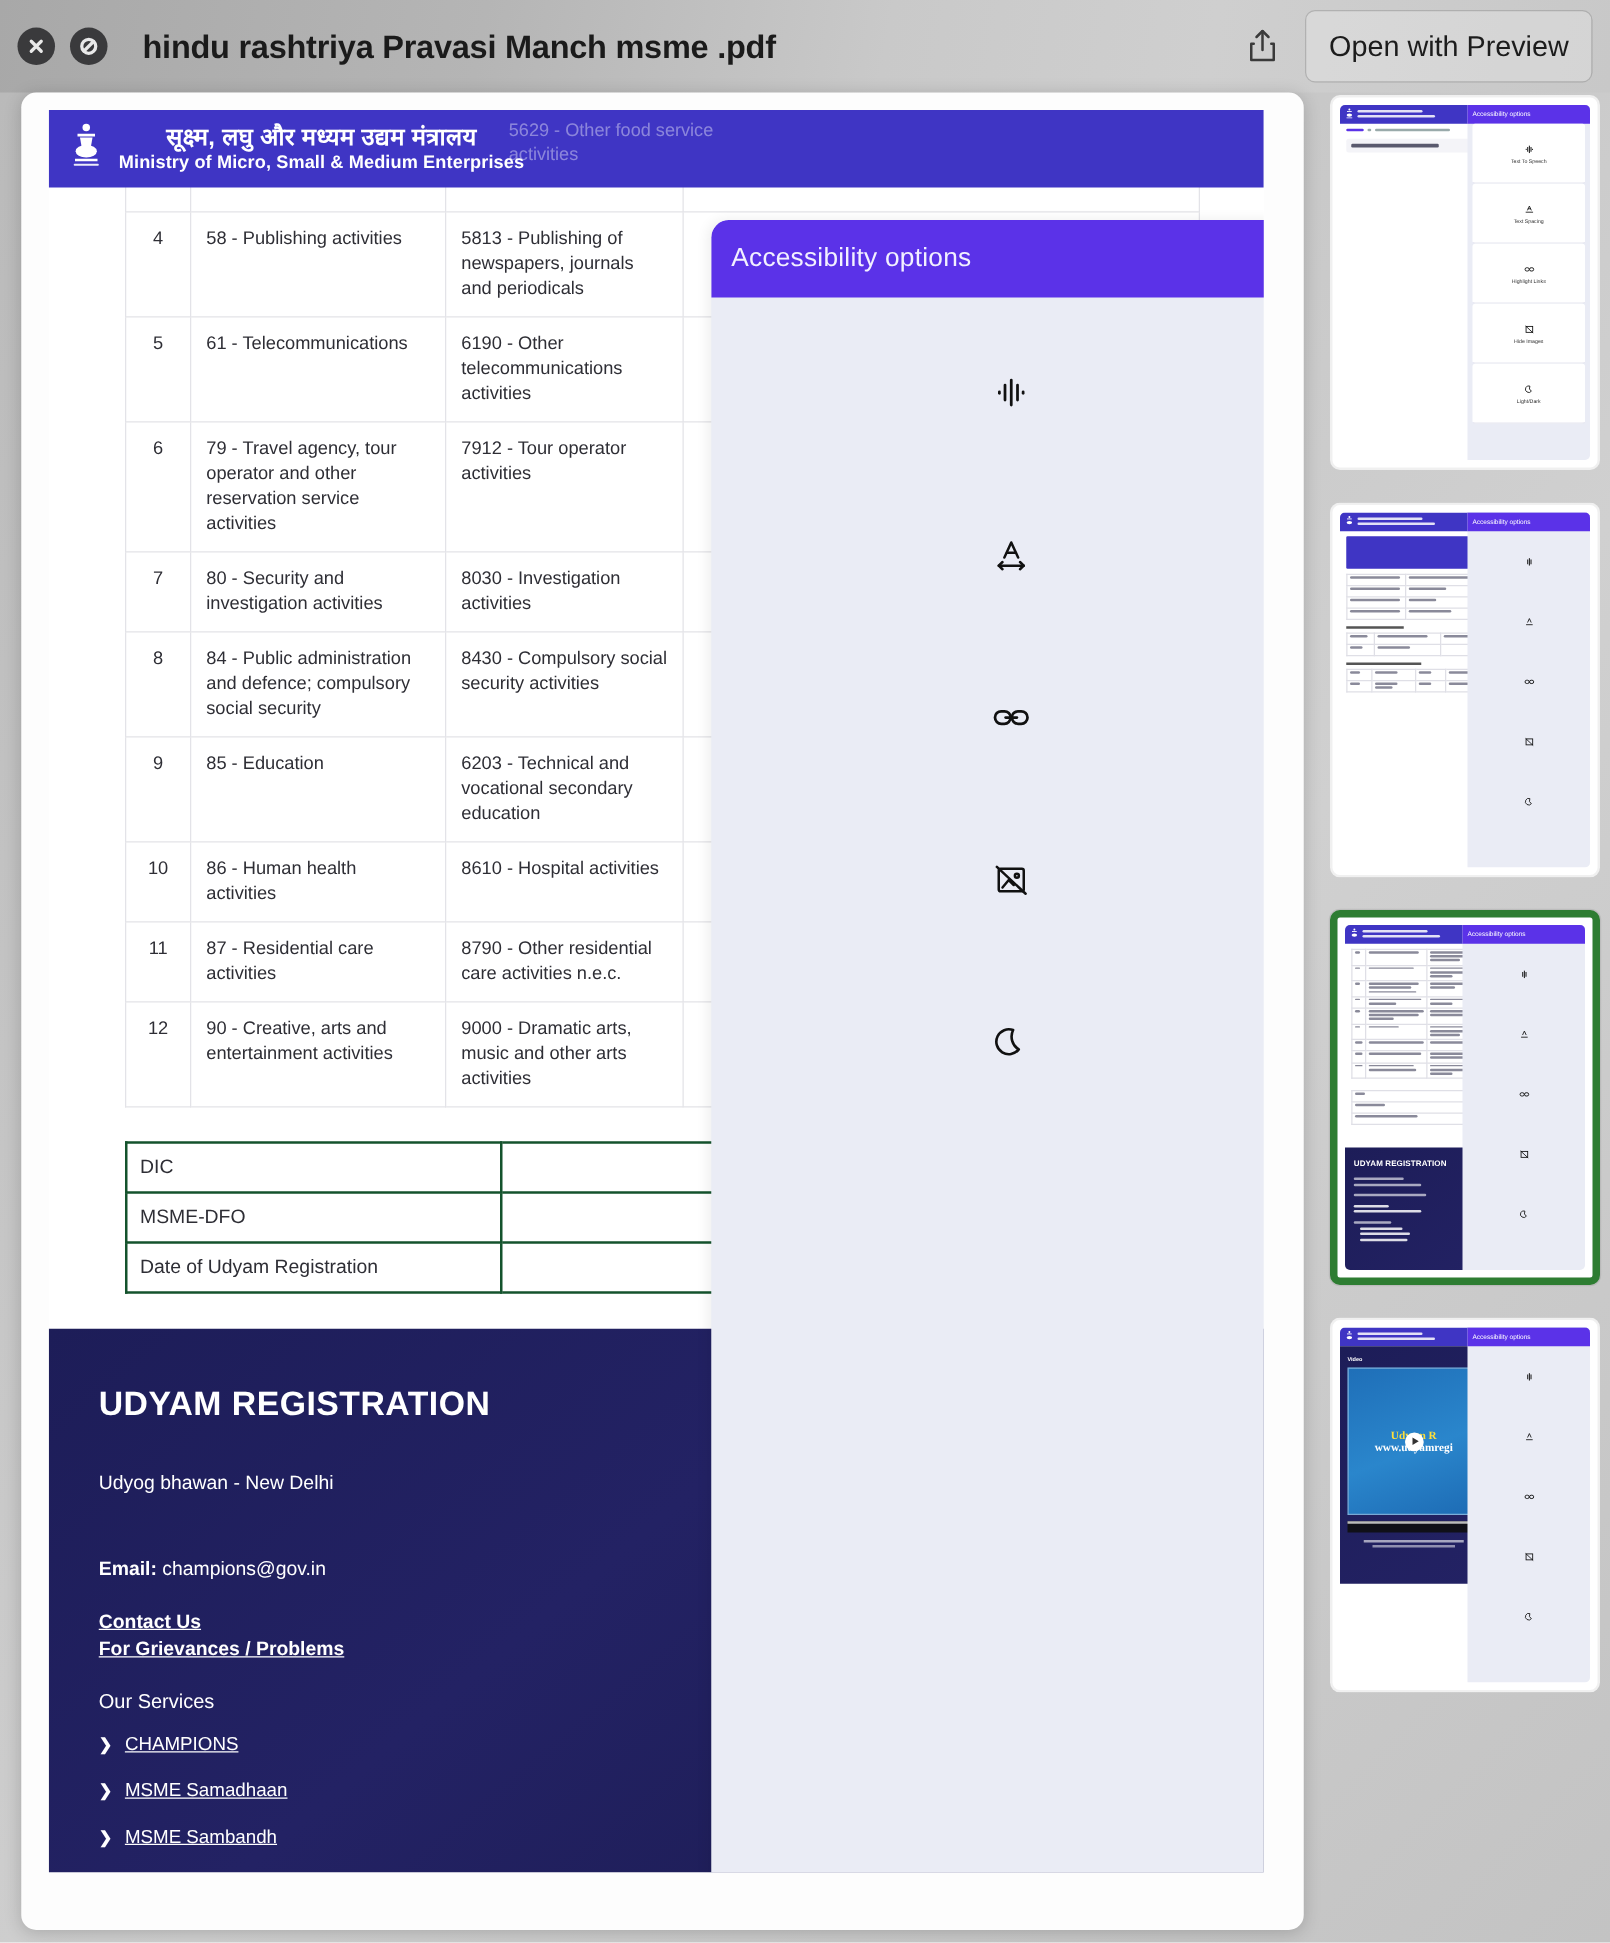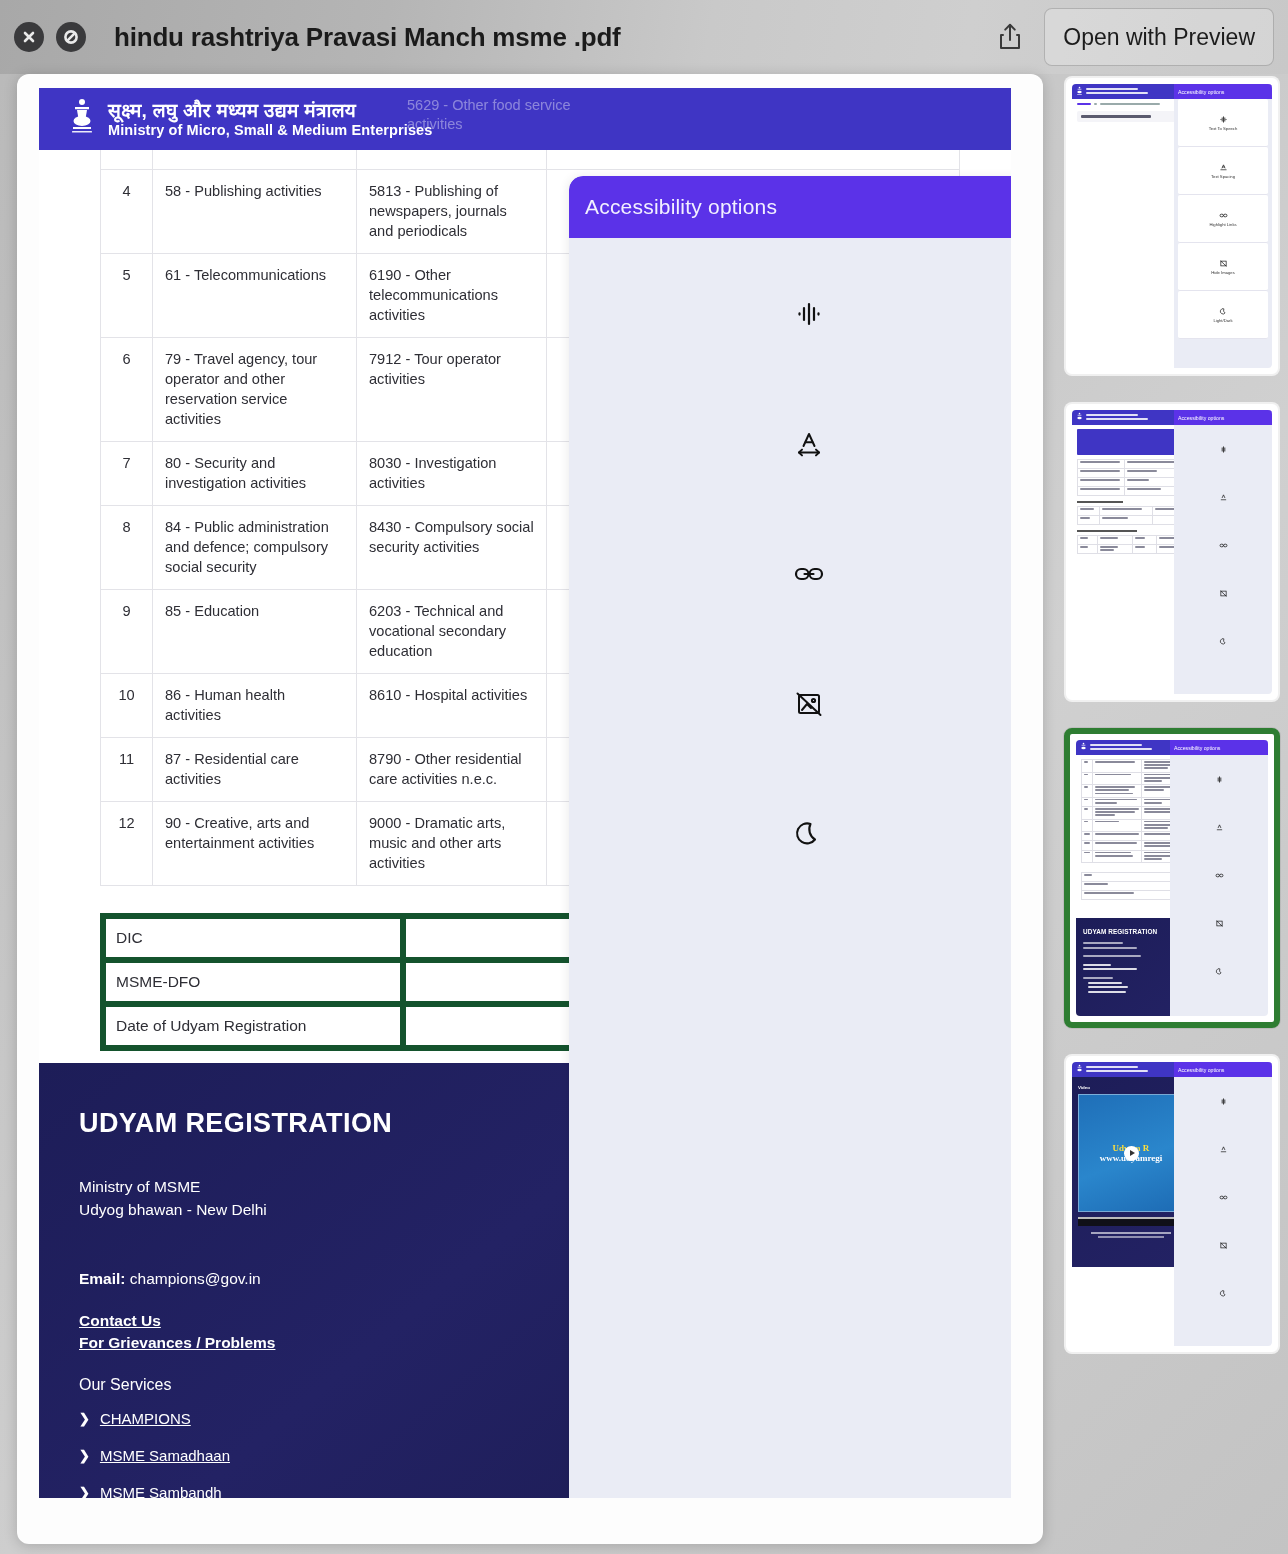--- a/index.html
+++ b/index.html
@@ -92,22 +92,23 @@
   
   .gov-header {
     position: absolute;
     left: 0; top: 0;
     width: 972px;
     height: 62px;
     background: #3f35c4;
     z-index: 6;
     display: flex;
     align-items: center;
-    padding-left: 27px;
+    padding-left: 14px;
     overflow: hidden;
+    text-align: center;
   }
   .gov-header .emblem { width: 32px; height: 48px; flex: 0 0 auto; }
   .gov-header .gov-text { margin-left: 10px; color: #fff; line-height: 1.12; }
   .gov-hindi { font-size: 19px; font-weight: bold; letter-spacing: .3px; }
   .gov-eng { font-size: 14.5px; font-weight: bold; letter-spacing: .1px; }
 
   
   .header-ghost {
     position: absolute;
     left: 368px;
@@ -152,21 +153,21 @@
   .office-table {
     position: absolute;
     left: 61px;
     top: 825px;
     width: 860px;
     border-collapse: collapse;
     font-size: 15.5px;
     color: #2e2e35;
   }
   .office-table td {
-    border: 6px solid #14532d;
+    border: 2px solid #14532d;
     padding: 9px 10px;
     line-height: 20px;
   }
   .office-table td.lbl { width: 300px; }
 
   
   .doc-footer {
     position: absolute;
     left: 0;
     top: 975px;
@@ -492,21 +493,20 @@
         </tr>
         <tr>
           <td class="lbl">Date of Udyam Registration</td>
           <td></td>
         </tr>
       </tbody>
         </table>
 
       <div class="doc-footer">
         <div class="f-title">UDYAM REGISTRATION</div>
-        <div class="f-line">Ministry of MSME</div>
         <div class="f-line">Udyog bhawan - New Delhi</div>
         <div class="f-gap-lg"></div>
         <div class="f-email">
           <b>Email:</b>
           <span>champions@gov.in</span>
         </div>
         <div class="f-gap-lg"></div>
         <a class="f-link">Contact Us</a>
         <a class="f-link">For Grievances / Problems</a>
         <div class="f-gap-lg"></div>

